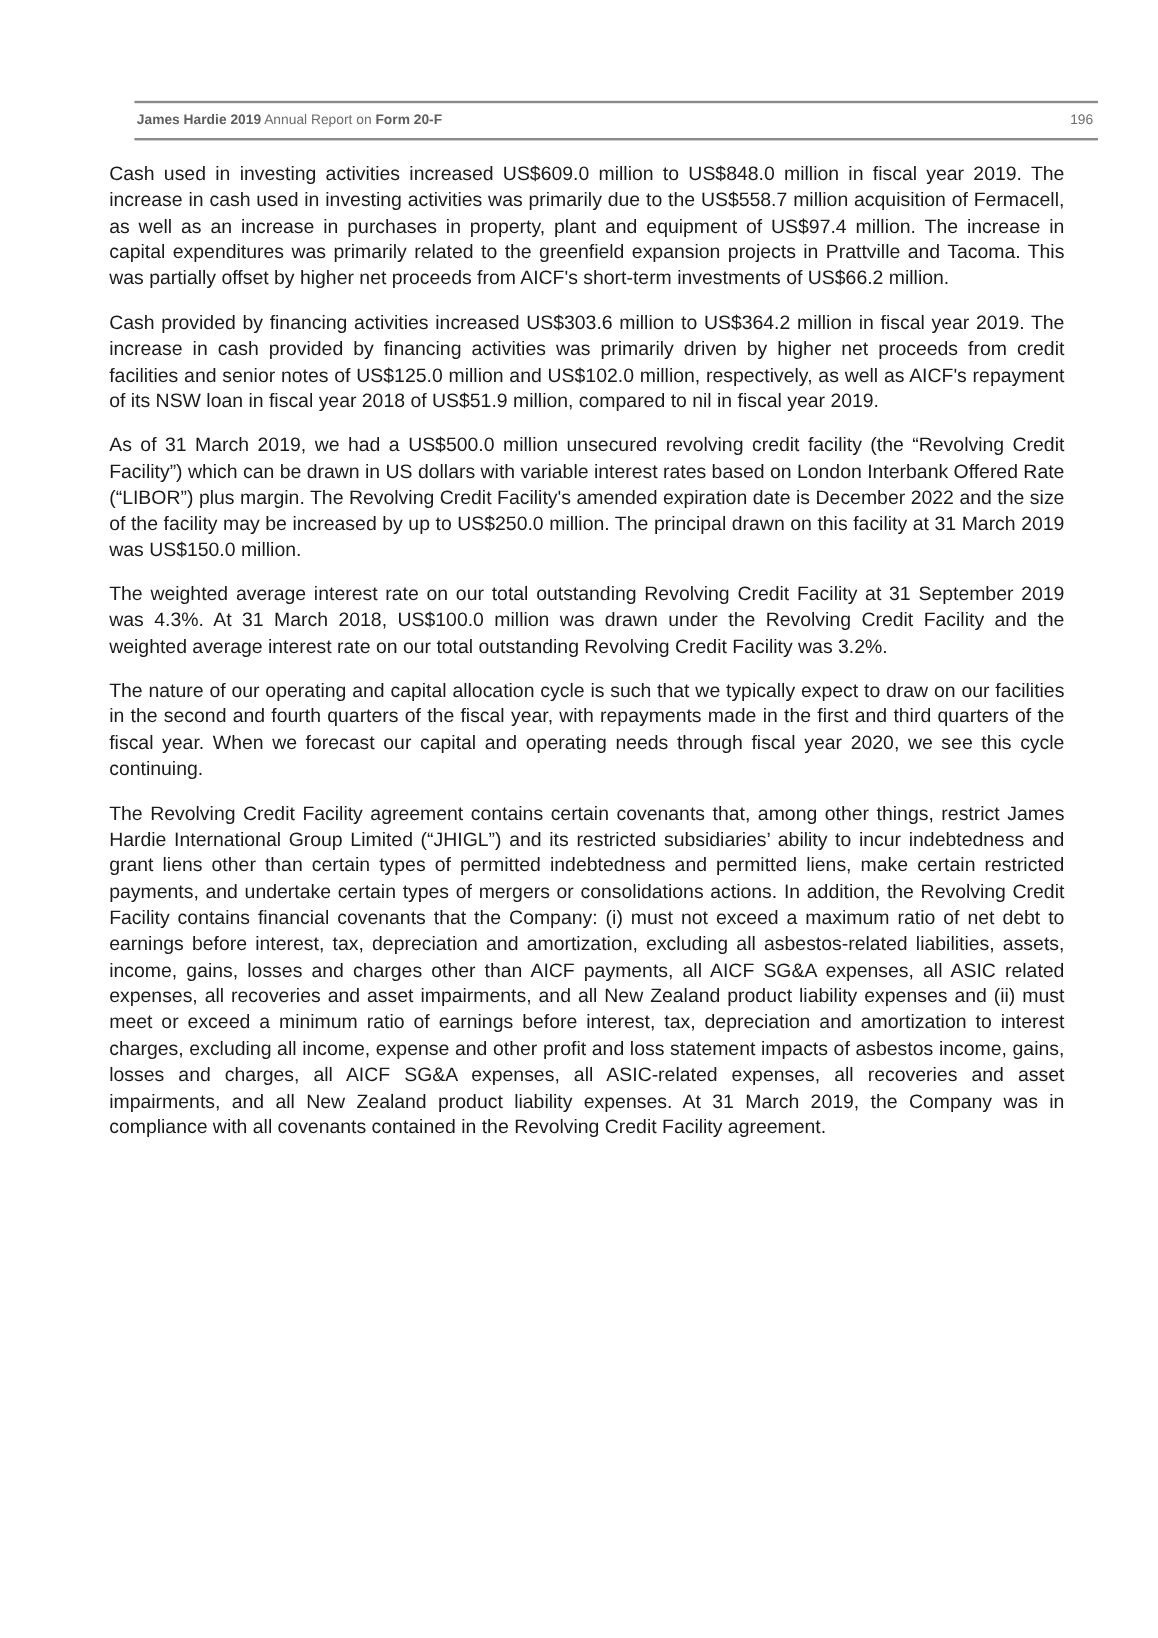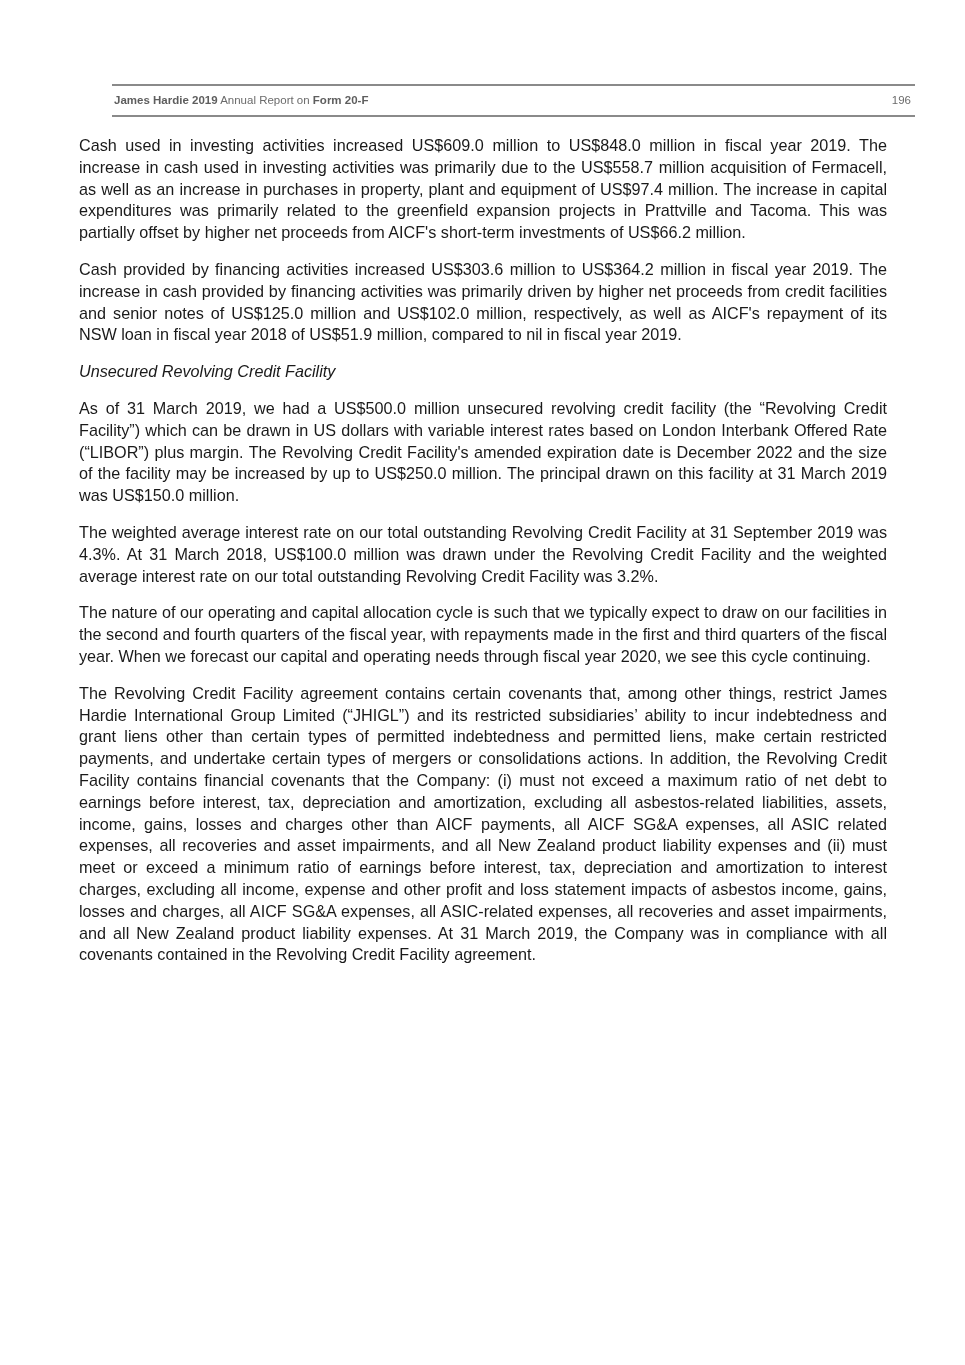--- a/index.html
+++ b/index.html
@@ -11,36 +11,35 @@
       font-family: "Liberation Sans", sans-serif; font-size: 11.5px; color: #6b6b6b; margin-left: 33px;
     }
     .page-header .left { position: absolute; left: 2px; top: 8px; }
     .page-header .right { position: absolute; right: 4px; top: 8px; }
     .page-header b { font-weight: bold; color: #5e5e5e; }
     .content {
       position: absolute; left: 79px; top: 135px; width: 808px;
       font-family: "Liberation Sans", sans-serif; font-size: 16.2px; line-height: 21.8px;
       color: #1a1a1a;
     }
-    .content p { margin: 0 0 15px 0; text-align: justify; }
+    .content p { margin: 0 0 15px 12px; text-align: justify; }
     .content .heading { font-style: italic; margin: 0 0 15px 0; }
     .content .heading.first { margin-top: 0; }
     .content .underline { text-decoration: underline; }
   </style>
 </head>
 <body>
 
 <div class="page-header">
   <span class="left"><b>James Hardie 2019</b><span> Annual Report on </span><b>Form 20-F</b></span>
   <span class="right">196</span>
 </div>
 
 <div class="content">
   <p>Cash used in investing activities increased US$609.0 million to US$848.0 million in fiscal year 2019. The increase in cash used in investing activities was primarily due to the US$558.7 million acquisition of Fermacell, as well as an increase in purchases in property, plant and equipment of US$97.4 million. The increase in capital expenditures was primarily related to the greenfield expansion projects in Prattville and Tacoma. This was partially offset by higher net proceeds from AICF's short-term investments of US$66.2 million.</p>
 
   <p>Cash provided by financing activities increased US$303.6 million to US$364.2 million in fiscal year 2019. The increase in cash provided by financing activities was primarily driven by higher net proceeds from credit facilities and senior notes of US$125.0 million and US$102.0 million, respectively, as well as AICF's repayment of its NSW loan in fiscal year 2018 of US$51.9 million, compared to nil in fiscal year 2019.</p>
 
-  <div class="heading">Unsecured Revolving Credit Facility</div>
   <p>As of 31 March 2019, we had a US$500.0 million unsecured revolving credit facility (the “Revolving Credit Facility”) which can be drawn in US dollars with variable interest rates based on London Interbank Offered Rate (“LIBOR”) plus margin. The Revolving Credit Facility's amended expiration date is December 2022 and the size of the facility may be increased by up to US$250.0 million. The principal drawn on this facility at 31 March 2019 was US$150.0 million.</p>
   <p>The weighted average interest rate on our total outstanding Revolving Credit Facility at 31 September 2019 was 4.3%. At 31 March 2018, US$100.0 million was drawn under the Revolving Credit Facility and the weighted average interest rate on our total outstanding Revolving Credit Facility was 3.2%.</p>
   <p>The nature of our operating and capital allocation cycle is such that we typically expect to draw on our facilities in the second and fourth quarters of the fiscal year, with repayments made in the first and third quarters of the fiscal year. When we forecast our capital and operating needs through fiscal year 2020, we see this cycle continuing.</p>
   <p>The Revolving Credit Facility agreement contains certain covenants that, among other things, restrict James Hardie International Group Limited (“JHIGL”) and its restricted subsidiaries’ ability to incur indebtedness and grant liens other than certain types of permitted indebtedness and permitted liens, make certain restricted payments, and undertake certain types of mergers or consolidations actions. In addition, the Revolving Credit Facility contains financial covenants that the Company: (i) must not exceed a maximum ratio of net debt to earnings before interest, tax, depreciation and amortization, excluding all asbestos-related liabilities, assets, income, gains, losses and charges other than AICF payments, all AICF SG&amp;A  expenses, all ASIC related expenses, all recoveries and asset impairments, and all New Zealand product liability expenses and (ii) must meet or exceed a minimum ratio of earnings before interest, tax, depreciation and amortization to interest charges, excluding all income, expense and other profit and loss statement impacts of asbestos income, gains, losses and charges, all AICF SG&amp;A expenses, all ASIC-related expenses, all recoveries and asset impairments, and all New Zealand product liability expenses. At 31 March 2019, the Company was in compliance with all covenants contained in the Revolving Credit Facility agreement.</p>
 </div>
 
 </body></html>

